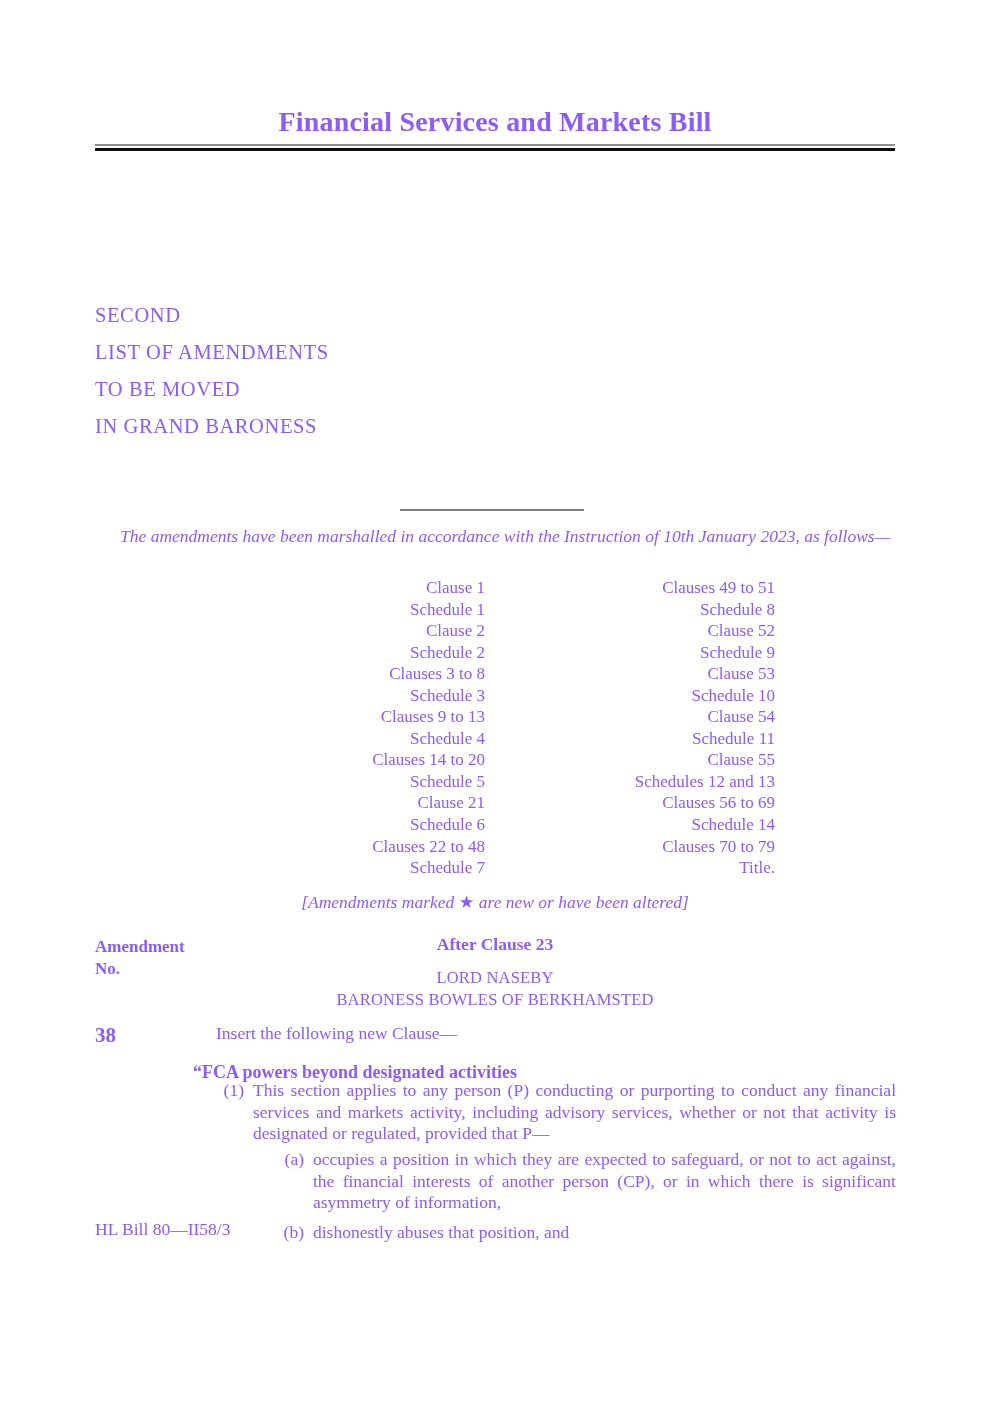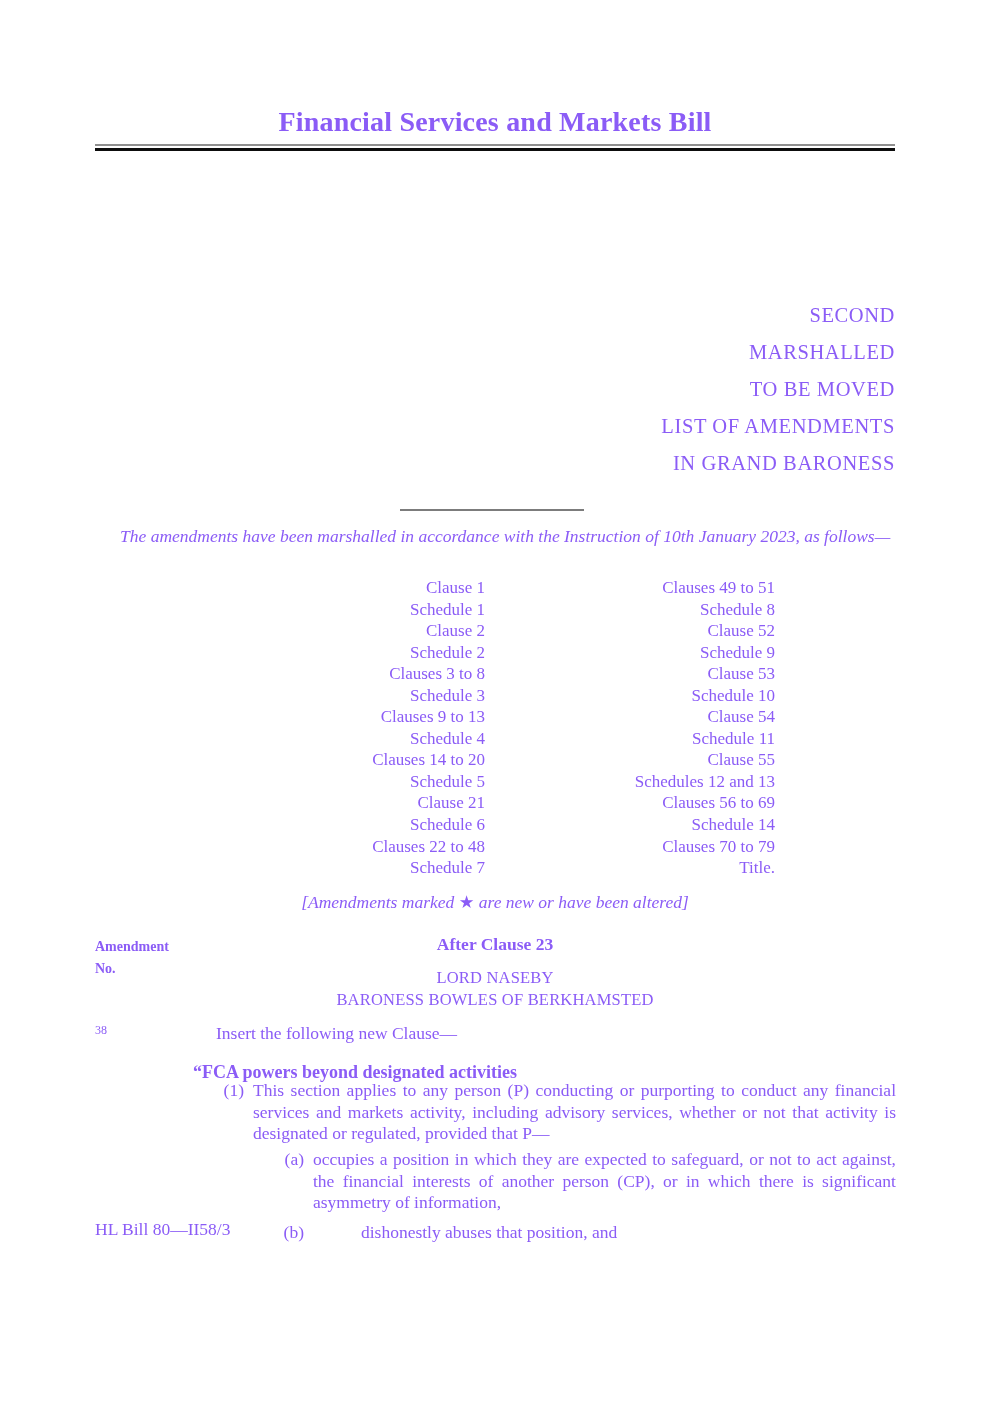--- a/index.html
+++ b/index.html
@@ -23,21 +23,21 @@
     letter-spacing: 0.2px;
   }
   .rule-double { position: absolute; top: 144px; left: 95px; width: 800px; }
   .rule-double .thin  { height: 2px; background: #8f8f8f; }
   .rule-double .thick { height: 3px; background: #0d0d0d; margin-top: 2px; }
 
   
   .headings {
     position: absolute;
     top: 297px; left: 95px; width: 800px;
-    text-align: right;
+    text-align: left;
     font-size: 20.5px;
     line-height: 37px;
     letter-spacing: 0.6px;
   }
 
   .short-divider {
     position: absolute;
     top: 509px; left: 400px; width: 184px; height: 2px;
     background: #7c7c7c;
   }
@@ -66,21 +66,21 @@
     text-align: center;
     font-style: italic;
     font-size: 17.5px;
   }
   .star-note .star { font-style: normal; }
 
   
   .margin-label {
     position: absolute;
     top: 936px; left: 95px; width: 110px;
-    font-size: 14px;
+    font-size: 17px;
     font-weight: bold;
     line-height: 22px;
   }
 
   
   .place-heading {
     position: absolute;
     top: 934px; left: 95px; width: 800px;
     text-align: center;
     font-size: 17.5px;
@@ -92,21 +92,21 @@
     text-align: center;
     font-size: 16.5px;
     line-height: 22px;
     letter-spacing: 0.2px;
   }
 
   
   .amendment-number {
     position: absolute;
     top: 1023px; left: 95px;
-    font-size: 12px; font-weight: normal;
+    font-size: 21px; font-weight: bold;
   }
   .amendment-instruction {
     position: absolute;
     top: 1023px; left: 216px; width: 696px;
     font-size: 17.5px;
   }
   .clause-title {
     position: absolute;
     top: 1050px; left: 193px; width: 703px;
     font-size: 18px; font-weight: bold; margin-top: 12px;
@@ -119,21 +119,21 @@
   }
   .provision .p-label { flex: 0 0 auto; text-align: right; }
   .provision .p-text  { text-align: justify; }
   .provision.level-1 { top: 1080px; left: 215px; }
   .provision.level-1 .p-label { width: 29px; margin-right: 9px; }
   .provision.level-1 .p-text  { width: 643px; }
   .provision.level-2a { top: 1149px; left: 275px; }
   .provision.level-2b { top: 1222px; left: 275px; }
   .provision.level-2a .p-label, .provision.level-2b .p-label { width: 29px; margin-right: 9px; }
   .provision.level-2a .p-text { width: 583px; }
-  .provision.level-2b .p-text { width: 583px; text-align: left; margin-left: 48px; }
+  .provision.level-2b .p-text { width: 583px; text-align: left; }
 
   
   .footer {
     position: absolute;
     top: 1219px; left: 95px; width: 800px;
     display: flex;
     justify-content: flex-start;
     font-size: 17.5px;
   }
 </style>
@@ -143,23 +143,22 @@
 <div class="page">
 
   <div class="doc-title">Financial Services and Markets Bill</div>
   <div class="rule-double">
     <div class="thin"></div>
     <div class="thick"></div>
   </div>
 
   <div class="headings">
     <div>SECOND</div>
-    <div>MARSHALLED</div>
+    <div>LIST OF AMENDMENTS</div>
     <div>TO BE MOVED</div>
-    <div>LIST OF AMENDMENTS</div>
     <div>IN GRAND BARONESS</div>
   </div>
 
   <div class="short-divider"></div>
 
   <div class="marshalling-note">The amendments have been marshalled in accordance with the Instruction of 10th January 2023, as follows—</div>
 
   <div class="order-list">
     <div class="order-col left">
       <div>Clause 1</div>

